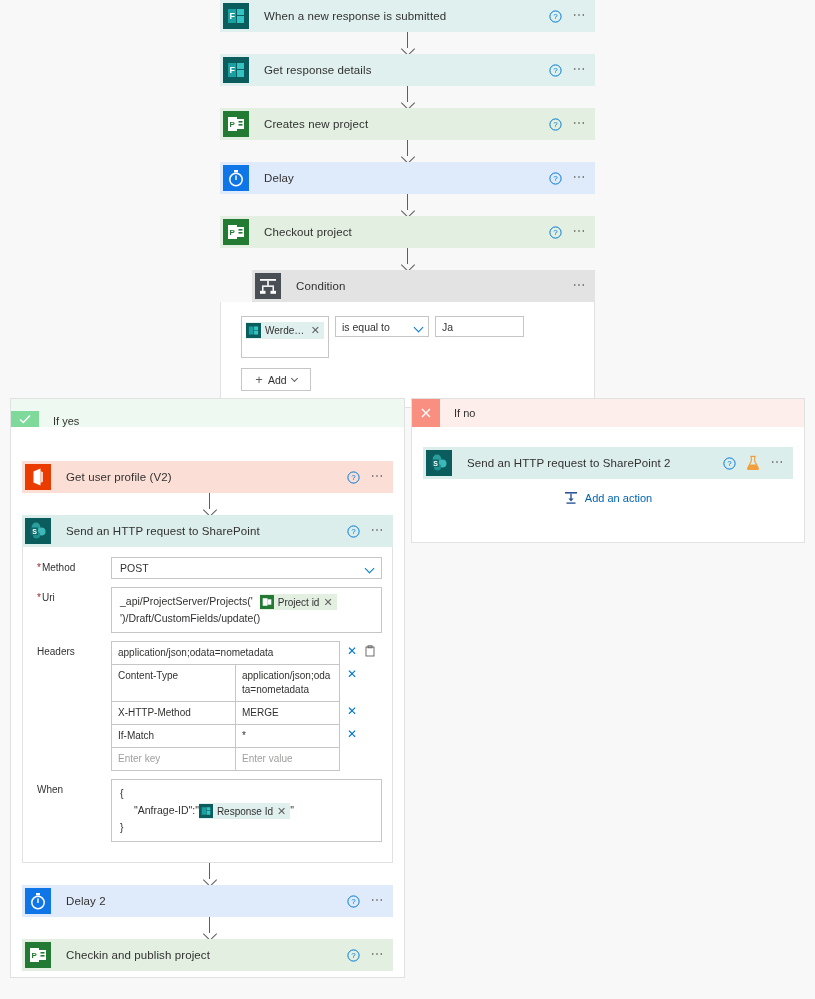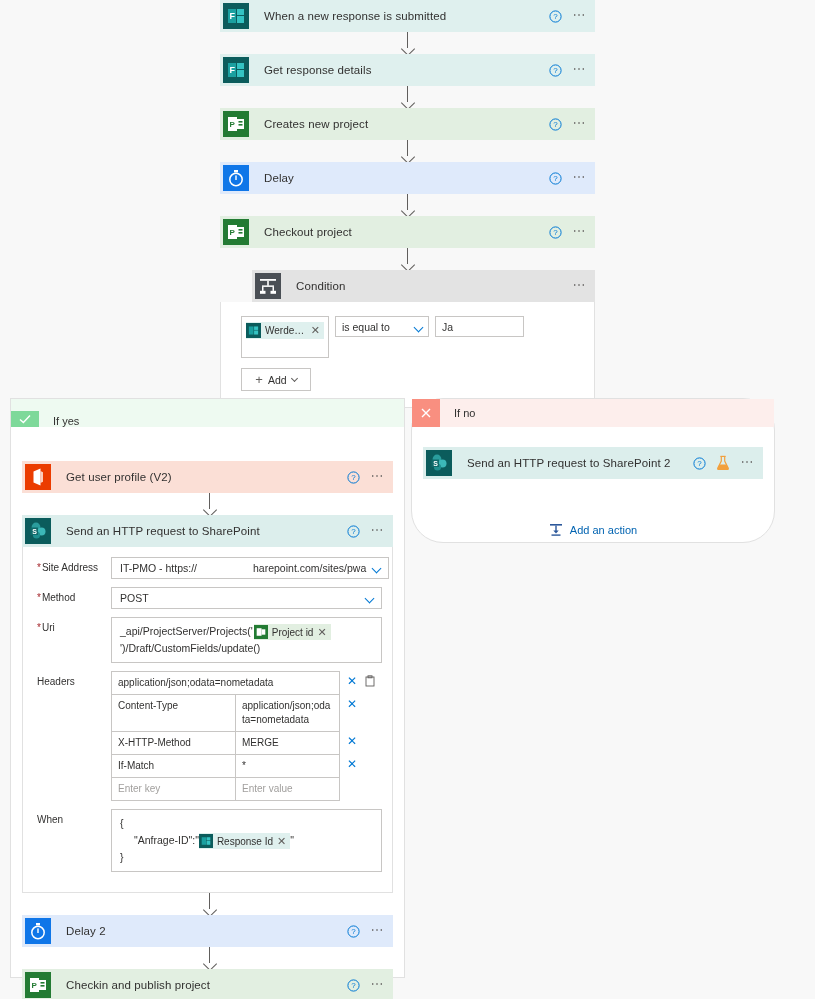--- a/index.html
+++ b/index.html
@@ -116,21 +116,21 @@
     border-right: 1.2px solid #605e5c; border-bottom: 1.2px solid #605e5c;
     transform: rotate(45deg); margin-bottom: 2px;
   }
 
   
   .branch {
     position: absolute; top: 398px;
     background: #fff; border: 1px solid #e1e1e1;
   }
   .branch-yes { left: 10px; width: 395px; height: 580px; }
-  .branch-no  { left: 411px; width: 364px; height: 145px; border-radius: 32px; }
+  .branch-no  { left: 411px; width: 394px; height: 145px; }
   .branch-head { display: flex; align-items: stretch; height: 28px; }
   .branch-head-ic { width: 28px; flex: 0 0 28px; display: flex; align-items: center; justify-content: center; }
   .branch-head-lbl { flex: 1; display: flex; align-items: center; padding-left: 14px; font-size: 11px; }
   .yes-ic { background: #7ed99a; }
   .yes-bar { background: #eefaf1; align-items: flex-end; }
   .no-ic { background: #f98f80; }
   .no-bar { background: #fdeeec; }
 
   .add-action {
     display: flex; align-items: center; justify-content: center; gap: 7px;
@@ -157,21 +157,21 @@
   }
   .fselect .chev { right: 8px; top: 7px; }
   .redact { display: inline-block; width: 56px; }
   .uri-box {
     border: 1px solid #c8c6c4; background: #fff; padding: 5px 8px;
     font-size: 10.5px; line-height: 17px; min-height: 40px;
   }
   .uri-token {
     display: inline-flex; align-items: center; gap: 4px;
     background: #e2efe1; height: 16px; padding: 0 4px 0 0;
-    vertical-align: middle; margin: 0 1px;
+    vertical-align: middle; margin: 0 7px;
   }
   .uri-token .token-ic { width: 14px; height: 14px; flex: 0 0 14px; }
 
   
   .htable { border: 1px solid #c8c6c4; border-bottom: none; background: #fff; }
   .hrow { display: flex; border-bottom: 1px solid #c8c6c4; position: relative; min-height: 18px; }
   .hkey, .hval {
     font-size: 10px; padding: 4px 6px; line-height: 14px;
   }
   .hkey { width: 124px; flex: 0 0 124px; border-right: 1px solid #c8c6c4; }
@@ -422,33 +422,20 @@
                   <circle cx="6.5" cy="6.5" r="5.6" fill="none" stroke="#0078d4" stroke-width="1"></circle>
                   <text x="4.3" y="9.4" font-family="Liberation Sans" font-size="8" fill="#0078d4">?</text>
                 </svg></span>
             <span class="dots">⋯</span>
           </span>
         </div>
       </div>
 
       <div class="sp-form">
 
-        <div class="frow">
-          <div class="flabel">
-            <span class="req">*</span><span>Site Address</span>
-          </div>
-          <div class="fctl">
-            <div class="fselect">
-              <span>IT-PMO - https://</span>
-                <span class="redact"></span>
-                <span>harepoint.com/sites/pwa</span>
-              <span class="chev"></span>
-            </div>
-          </div>
-        </div>
 
         <div class="frow">
           <div class="flabel">
             <span class="req">*</span><span>Method</span>
           </div>
           <div class="fctl">
             <div class="fselect">
               <span>POST</span>
               <span class="chev"></span>
             </div>
@@ -619,21 +606,21 @@
                   <path d="M5.3 1.5 L5.3 6 L1.8 13 Q1.2 14.5 2.9 14.5 L11.1 14.5 Q12.8 14.5 12.2 13 L8.7 6 L8.7 1.5 Z" fill="none" stroke="#f2a03d" stroke-width="1.2"></path>
                   <path d="M3.4 9.6 L10.6 9.6 L12.2 13 Q12.8 14.5 11.1 14.5 L2.9 14.5 Q1.2 14.5 1.8 13 Z" fill="#f2a03d"></path>
                   <rect x="4.4" y="0.8" width="5.2" height="1.2" fill="#f2a03d"></rect>
                 </svg>
             </span>
             <span class="dots">⋯</span>
           </span>
         </div>
       </div>
 
-      <div class="add-action" style="margin-top:44px;">
+      <div class="add-action" style="margin-top:12px;">
         <span class="add-action-ic">
           <svg width="14" height="14" viewBox="0 0 14 14">
               <rect x="1" y="1" width="12" height="1.6" fill="#2b579a"></rect>
               <rect x="6.3" y="2.6" width="1.4" height="6" fill="#2b579a"></rect>
               <path d="M4.3 7.6 L7 10.6 L9.7 7.6 Z" fill="#2b579a"></path>
               <rect x="2.5" y="11.4" width="9" height="1.4" fill="#2b579a"></rect>
             </svg>
         </span>
         <span>Add an action</span>
       </div>

